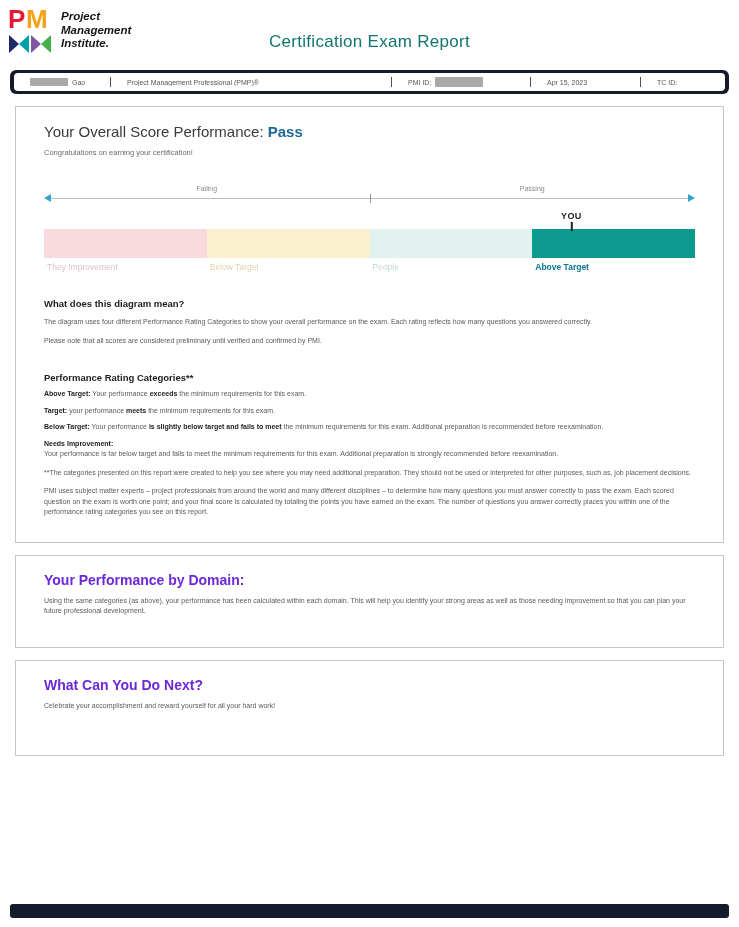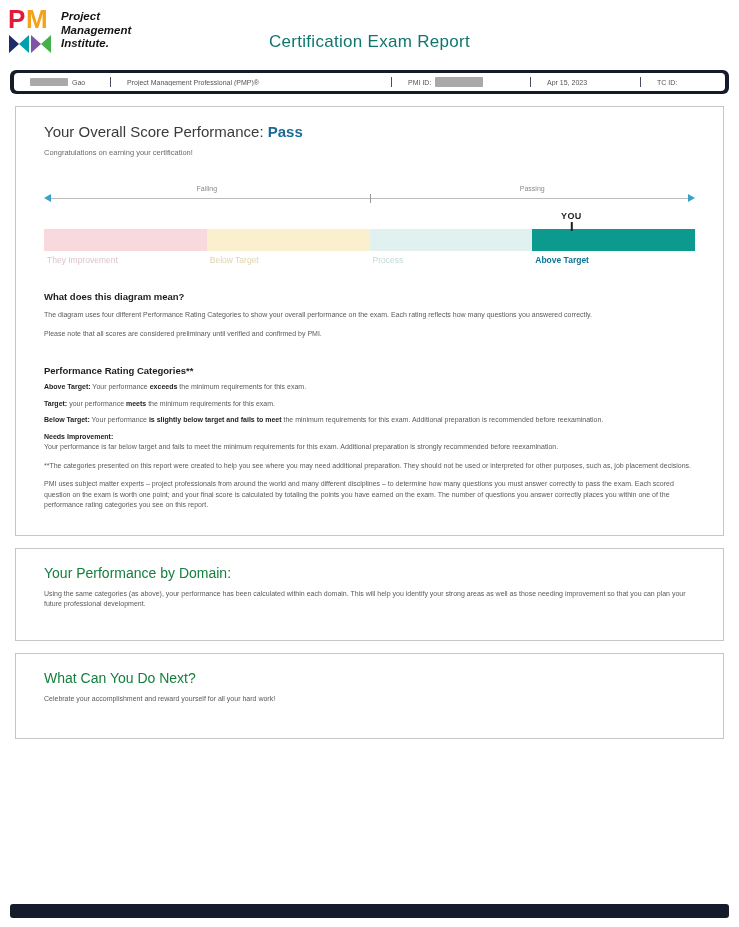--- a/index.html
+++ b/index.html
@@ -27,53 +27,53 @@
   .info-sep { width:1px; height:10px; background:#4a4f63; flex:0 0 1px; }
   .info-field { padding-left:16px; display:flex; align-items:center; gap:4px; white-space:nowrap; overflow:hidden; }
   .f1 { width:96px; } .f2 { width:280px; } .f3 { width:138px; } .f4 { width:109px; } .f5 { flex:1; }
   .redact { display:inline-block; background:#a9a9a9; border-radius:1px; }
   .redact-name { width:38px; height:8px; }
   .redact-id { width:48px; height:10px; }
 
   
   .box { margin:12px 15px 10px; border:1px solid #c6c6c6; background:#fff; padding:16px 28px 24px; }
   .box-domain { padding-bottom:30px; }
-  .box-next { padding-bottom:34px; }
+  .box-next { padding-bottom:44px; }
 
   .h-main { font-size:15px; color:#3a3a3a; font-weight:normal; }
   .h-main .result { font-weight:bold; }
   .congrats { font-size:7.5px; color:#6b6b6b; margin-top:8px; }
 
   
   .scale { margin-top:28px; }
   .scale-top-labels { display:flex; font-size:7px; color:#8a8a8a; margin-bottom:6px; }
   .scale-half { width:50%; text-align:center; }
   .scale-line { position:relative; height:1px; background:#bcbcbc; margin:0 2px 30px; }
   .arrow { position:absolute; top:-4px; width:0; height:0; border-top:4px solid transparent; border-bottom:4px solid transparent; }
   .arrow-left  { left:-2px;  border-right:7px solid #38a3c8; }
   .arrow-right { right:-2px; border-left:7px solid #38a3c8; }
   .mid-tick { position:absolute; left:50%; top:-4px; width:1px; height:9px; background:#9a9a9a; }
-  .bars { position:relative; display:flex; height:22px; }
+  .bars { position:relative; display:flex; height:29px; }
   .bar { flex:1; }
   .you-marker { position:absolute; bottom:100%; left:81%; transform:translateX(-50%); text-align:center; margin-bottom:-2px; }
   .you-text { font-size:9px; font-weight:bold; color:#1e1e1e; letter-spacing:.3px; }
   .you-tick { width:2px; height:9px; background:#1e1e1e; margin:1px auto 0; }
   .bar-labels { display:flex; margin-top:4px; }
   .bar-label { flex:1; font-size:8.5px; padding-left:3px; }
   .bar-label.above { font-weight:bold; }
 
   
   .h-sub { font-size:9.5px; font-weight:bold; color:#1d1d1d; margin-top:26px; }
   .small { font-size:7px; color:#5a5a5a; line-height:1.5; margin-top:8px; }
   .cat-line { margin-top:6px; }
   .cat-line b { color:#1d1d1d; }
   .block { display:block; }
 
   
-  .h-domain { font-size:14px; font-weight:normal; color:#15803d; }
+  .h-domain { font-size:14px; font-weight:bold; color:#6d28d9; }
   .domain-table { width:100%; border-collapse:collapse; margin-top:16px; }
   .domain-table th, .domain-table td { border:1px solid #3c3c3c; text-align:center; }
   .domain-table th { font-size:8px; font-weight:normal; color:#222; height:30px; }
   .domain-table td { font-size:8px; font-weight:bold; height:28px; }
 
   
   .footer-bar { position:absolute; left:10px; right:10px; bottom:9px; height:14px; background:#161b2b; border-radius:3px; }
 </style>
 </head>
 <body>
@@ -142,21 +142,21 @@
           <div class="you-tick"></div>
         </div>
         <div class="bar" style="background-color: rgb(248, 217, 222);"></div>
         <div class="bar" style="background-color: rgb(251, 240, 205);"></div>
         <div class="bar" style="background-color: rgb(225, 241, 240);"></div>
         <div class="bar" style="background-color: rgb(12, 154, 143);"></div>
       </div>
       <div class="bar-labels">
         <div class="bar-label" style="color: rgb(220, 194, 199);">They Improvement</div>
         <div class="bar-label" style="color: rgb(223, 211, 174);">Below Target</div>
-        <div class="bar-label" style="color: rgb(194, 216, 214);">Process</div>
+        <div class="bar-label" style="color: rgb(194, 216, 214);">People</div>
         <div class="bar-label above" style="color: rgb(13, 116, 147);">Above Target</div>
       </div>
     </div>
 
     <h2 class="h-sub">What does this diagram mean?</h2>
     <p class="small">The diagram uses four different Performance Rating Categories to show your overall performance on the exam. Each rating reflects how many questions you answered correctly.</p>
     <p class="small">Please note that all scores are considered preliminary until verified and confirmed by PMI.</p>
 
     <h2 class="h-sub">Performance Rating Categories**</h2>
     <p class="small cat-line"><b>Above Target:</b><span> Your performance </span><b>exceeds</b><span> the minimum requirements for this exam.</span></p>

